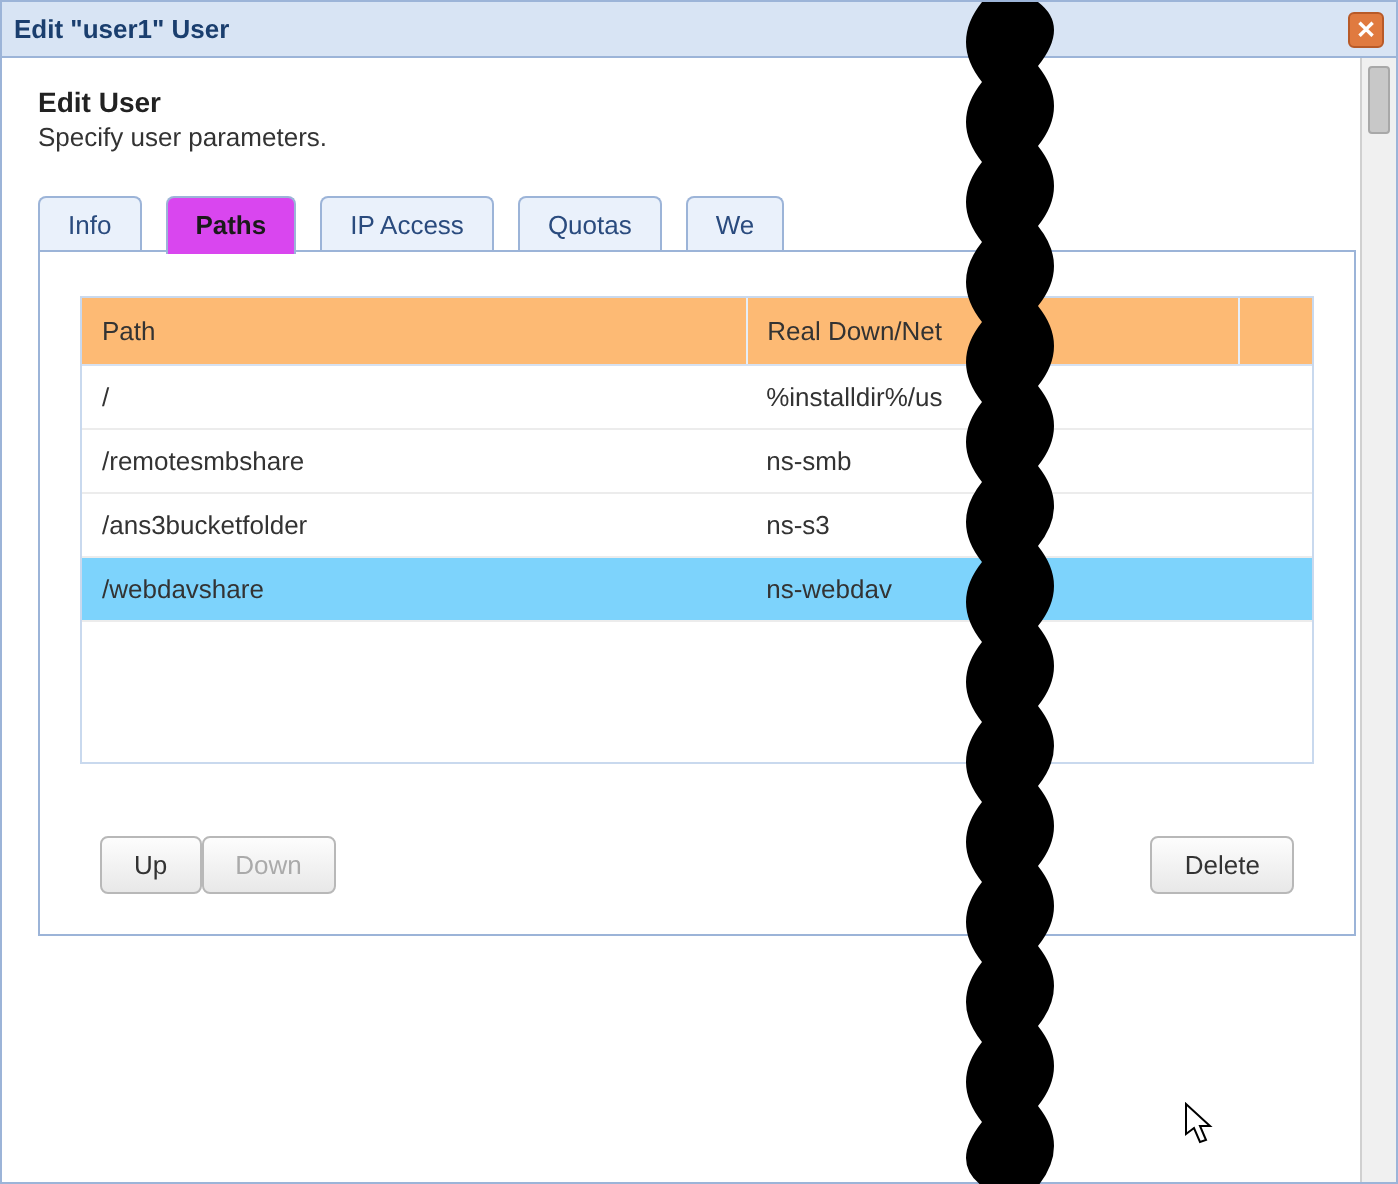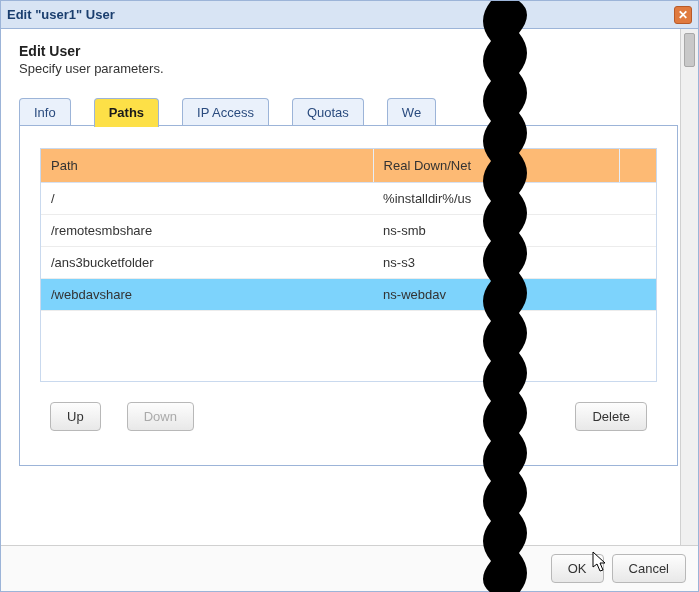--- a/index.html
+++ b/index.html
@@ -70,38 +70,38 @@
     font-weight: bold;
     color: #222;
   }
   .panel-header .sub {
     font-size: 13px;
     color: #333;
   }
   .tabs {
     margin-top: 22px;
     display: flex;
-    gap: 23px;
+    gap: 12px;
     position: relative;
     text-align: right;
   }
   .tab {
     padding: 6px 14px;
     border: 1px solid #9CB4D8;
     border-bottom: none;
     border-radius: 4px 4px 0 0;
     background: #EAF1FB;
     color: #2A4B7E;
     cursor: pointer;
     font-size: 13px;
     position: relative;
     z-index: 1;
   }
   .tab.active {
-    background: #fde047;
+    background: #d946ef;
     font-weight: bold;
     color: #1A1A1A;
     z-index: 3;
     margin-bottom: -1px;
     padding-bottom: 7px;
   }
   .tab-border {
     position: absolute;
     left: 0; right: 0; bottom: 0;
     border-bottom: 1px solid #9CB4D8;
@@ -140,24 +140,24 @@
     color: #333;
     font-size: 13px;
     white-space: nowrap;
     overflow: hidden;
   }
   table.grid tr.selected td {
     background: #7dd3fc;
   }
   .grid-spacer { height: 52px; }
   .btn-row {
-    margin-top: 20px;
+    margin-top: 36px;
     padding: 0 10px;
     display: flex;
-    gap: 26px;
+    gap: 0;
   }
   .btn {
     padding: 6px 16px;
     border: 1px solid #B8B8B8;
     border-radius: 4px;
     background: linear-gradient(#FDFDFD, #E8E8E8);
     color: #333;
     font-size: 13px;
     cursor: pointer;
   }
@@ -270,24 +270,20 @@
         </div>
       </div>
 
     </div>
 
     <div class="scrollbar">
       <div class="thumb"></div>
     </div>
   </div>
 
-  <div class="footer">
-    <button class="btn">OK</button>
-    <button class="btn">Cancel</button>
-  </div>
 
   <svg class="tear" viewBox="0 0 64 592" preserveAspectRatio="none">
     <path d="M18 0 Q2 20 18 40 Q2 60 18 80 Q2 100 18 120 Q2 140 18 160 Q2 180 18 200 Q2 220 18 240 Q2 260 18 280 Q2 300 18 320 Q2 340 18 360 Q2 380 18 400 Q2 420 18 440 Q2 460 18 480 Q2 500 18 520 Q2 540 18 560 Q2 580 18 592 L46 592 Q62 572 46 552 Q62 532 46 512 Q62 492 46 472 Q62 452 46 432 Q62 412 46 392 Q62 372 46 352 Q62 332 46 312 Q62 292 46 272 Q62 252 46 232 Q62 212 46 192 Q62 172 46 152 Q62 132 46 112 Q62 92 46 72 Q62 52 46 32 Q62 12 46 0 Z" fill="#000"></path>
   </svg>
 
   <svg class="cursor-arrow" width="16" height="22" viewBox="0 0 16 22">
     <path d="M1 1 L1 16 L5 13 L8 20 L11 19 L8 12 L13 12 Z" fill="#fff" stroke="#000" stroke-width="1"></path>
   </svg>
 
 </div>

